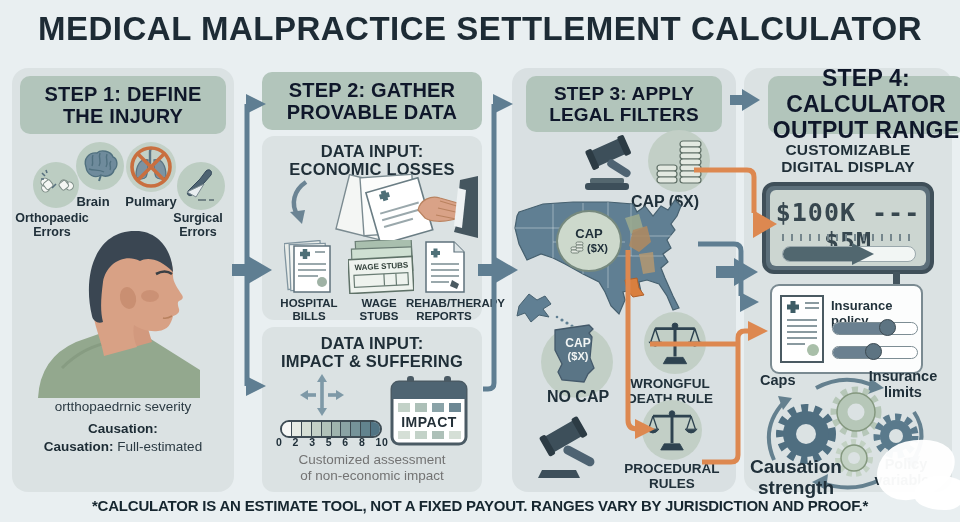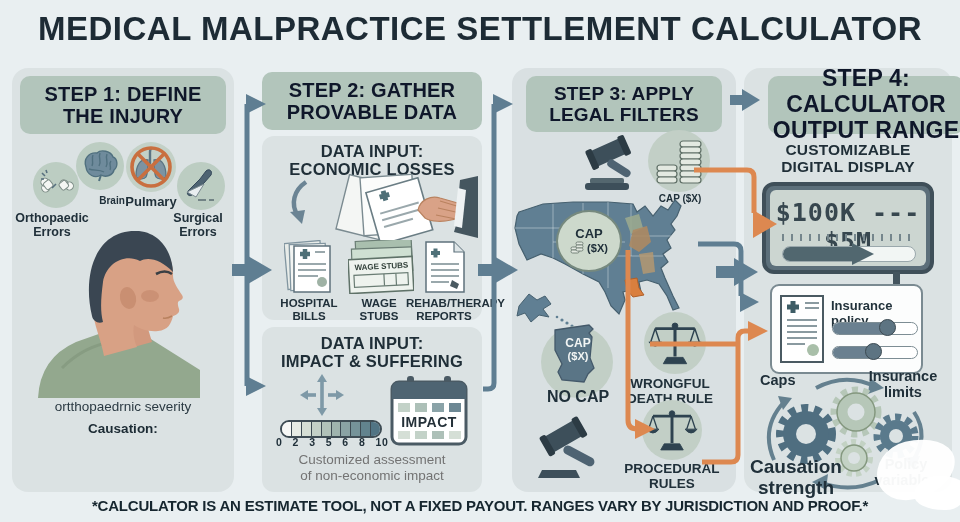--- a/index.html
+++ b/index.html
@@ -69,21 +69,21 @@
     <path d="M10,10 L36,36 M36,10 L10,36" stroke="#c96f3f" stroke-width="3.6"></path>
   </svg>
 </div>
 <div class="abs circ" style="left:177px;top:162px;width:48px;height:48px;">
   <svg width="38" height="38" viewBox="0 0 38 38">
     <path d="M24,4 C27,1 31,4 29,8 L22,16 L10,28 C7,30 4,27 6,24 L18,12 Z" fill="#4e6372" stroke="#35495a" stroke-width="1"></path>
     <path d="M5,25 L14,30 L22,17 Z" fill="#e9eef0" stroke="#7b8b91" stroke-width="1"></path>
     <path d="M16,33 h8 m3,0 h5" stroke="#5a6b72" stroke-width="1.6"></path>
   </svg>
 </div>
-<div class="abs ctr lbl" style="left:84px;top:195px;width:56px;font-size:10px;">Brain</div>
+<div class="abs ctr lbl" style="left:65px;top:195px;width:56px;font-size:13px;">Brain</div>
 <div class="abs ctr lbl" style="left:120px;top:195px;width:62px;font-size:13px;">Pulmary</div>
 <div class="abs ctr lbl ml" style="left:12px;top:211px;width:80px;font-size:12.5px;">Orthopaedic
 Errors</div>
 <div class="abs ctr lbl ml" style="left:166px;top:211px;width:64px;font-size:12.5px;">Surgical
 Errors</div>
 
 <div class="abs" style="left:32px;top:218px;width:180px;height:180px;">
   <svg width="180" height="180" viewBox="0 0 180 180">
     <path d="M6,180 Q8,140 44,124 L78,112 Q98,106 114,118 L168,152 V180 Z" fill="#93a88e"></path>
     <path d="M30,150 Q52,128 80,124" stroke="#7e9479" stroke-width="3" fill="none" opacity=".6"></path>
@@ -93,20 +93,21 @@
     <ellipse cx="96" cy="80" rx="8" ry="11" fill="#c98f72" transform="rotate(-12 96 80)"></ellipse>
     <path d="M124,56 q9,-5 16,0" stroke="#3a3f44" stroke-width="2.6" fill="none"></path>
     <ellipse cx="118" cy="78" rx="9" ry="6" fill="#bd7f62" opacity=".45"></ellipse>
     <path d="M140,98 q-5,3 -9,2" stroke="#b9825f" stroke-width="1.6" fill="none"></path>
   </svg>
 </div>
 
 <div class="abs note" style="left:16px;top:398px;width:214px;">
   <div>ortthopaedrnic severity</div>
   <div class="b" style="margin-top:5px;">Causation:</div>
+  <div><span class="b">Causation:</span><span> Full-estimated</span></div>
 </div>
 
 <div class="abs hdr ml" style="left:262px;top:72px;width:220px;height:58px;font-size:20px;">STEP 2: GATHER
 PROVABLE DATA</div>
 
 <div class="abs panel" style="left:262px;top:136px;width:220px;height:184px;border-radius:12px;"></div>
 <div class="abs ctr sub ml" style="left:266px;top:142px;width:212px;font-size:16.5px;">DATA INPUT:
 ECONOMIC LOSSES</div>
 
 <div class="abs" style="left:272px;top:174px;width:206px;height:68px;">
@@ -247,21 +248,21 @@
       <rect x="27" y="6" width="21" height="6" rx="3"></rect>
         <rect x="27" y="12" width="21" height="6" rx="3"></rect>
         <rect x="27" y="18" width="21" height="6" rx="3"></rect>
       <rect x="27" y="24" width="21" height="6" rx="3"></rect>
         <rect x="27" y="30" width="21" height="6" rx="3"></rect>
         <rect x="27" y="36" width="21" height="6" rx="3"></rect>
         <rect x="27" y="42" width="21" height="6" rx="3"></rect>
     </g>
   </svg>
 </div>
-<div class="abs ctr lbl" style="left:642px;top:193px;width:76px;font-size:10px;">CAP ($X)</div>
+<div class="abs ctr lbl" style="left:627px;top:193px;width:76px;font-size:16px;">CAP ($X)</div>
 
 <div class="abs" style="left:513px;top:196px;width:212px;height:142px;">
   <svg width="212" height="142" viewBox="0 0 212 142">
     <path d="M6,16 L30,8 L60,6 L95,6 L120,8 L124,16 L132,10 L140,20 L148,10 L155,14 L162,4 L168,10 L164,20 L158,28 L162,34 L154,44 L158,52 L150,58 L155,66 L148,72 L152,82 L160,100 L166,112 L160,114 L154,100 L146,88 L134,84 L126,86 L128,96 L118,94 L110,96 L112,104 L106,118 L98,110 L92,96 L86,86 L70,78 L52,68 L40,62 L28,58 L14,64 L6,48 L2,32 L4,20 Z" fill="#607f93" stroke="#46606f" stroke-width="1.2"></path>
     <g stroke="#e8eef0" stroke-width=".8" opacity=".55" fill="none">
       <path d="M40,8 V62 M70,7 V78 M95,6 V92 M118,8 V60 M2,32 H92 M40,46 H112 M95,60 H150 M118,40 H158"></path>
     </g>
     <path d="M112,22 L126,18 L130,32 L118,38 Z" fill="#9aa88f" opacity=".9"></path>
     <path d="M120,34 L134,30 L138,46 L126,56 L116,50 Z" fill="#ad8a63" opacity=".9"></path>
     <path d="M126,58 L140,56 L142,76 L130,78 Z" fill="#b99a6f" opacity=".8"></path>

